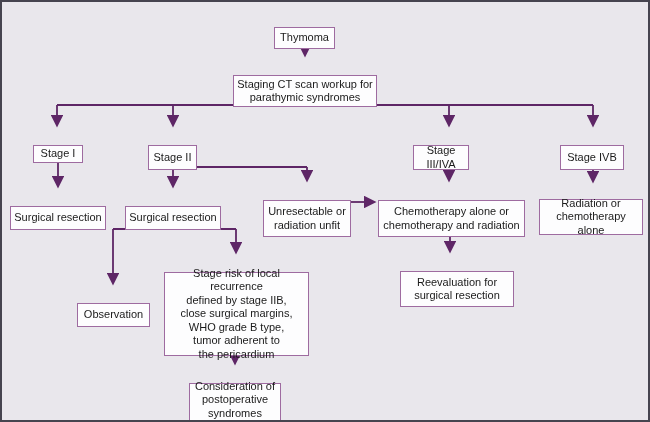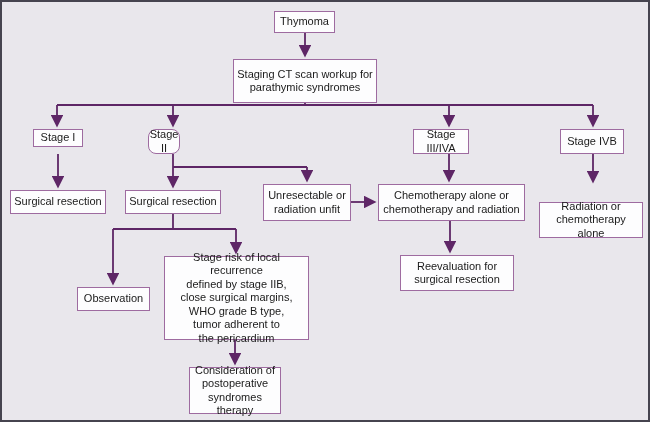--- a/index.html
+++ b/index.html
@@ -38,20 +38,21 @@
     border: 1.4px solid var(--box-border);
     color: var(--text);
     font-size: 11px;
     line-height: 1.22;
     text-align: center;
     white-space: pre-line;
     display: flex;
     align-items: center;
     justify-content: center;
     padding: 8px 2px;
+    margin-top: 16px;
   }
 </style>
 </head>
 <body>
 
 <div class="frame">
 
   <svg class="connectors" viewBox="0 0 650 422" xmlns="http://www.w3.org/2000/svg">
     <defs>
       <marker id="arrow" viewBox="0 0 10 10" refX="8" refY="5" markerWidth="7" markerHeight="7" orient="auto-start-reverse">
@@ -86,42 +87,42 @@
     <path class="edge" d="M171,212 L171,227"></path>
     <path class="edge" d="M111,227 L234,227"></path>
     <path class="edge" d="M111,227 L111,281" marker-end="url(#arrow)"></path>
     <path class="edge" d="M234,227 L234,250" marker-end="url(#arrow)"></path>
 
     <path class="edge" d="M233,338 L233,361" marker-end="url(#arrow)"></path>
   </svg>
 
   <div class="node" style="left:272px; top:9px;  width:61px;  height:22px;">Thymoma</div>
 
-  <div class="node" style="left:231px; top:57px; width:144px; height:44px;">Staging CT scan workup for
+  <div class="node" style="left:231px; top:57px; width:144px; height:32px;">Staging CT scan workup for
 parathymic syndromes</div>
 
   <div class="node" style="left:31px;  top:127px; width:50px; height:16px;">Stage I</div>
 
-  <div class="node" style="left:146px; top:127px; width:32px; height:25px;border-radius:8px;">Stage II</div>
+  <div class="node" style="left:146px; top:127px; width:49px; height:25px;">Stage II</div>
 
   <div class="node" style="left:411px; top:127px; width:56px; height:25px;">Stage III/IVA</div>
 
   <div class="node" style="left:558px; top:127px; width:64px; height:25px;">Stage IVB</div>
 
   <div class="node" style="left:8px;   top:188px; width:96px; height:24px;">Surgical resection</div>
 
   <div class="node" style="left:123px; top:188px; width:96px; height:24px;">Surgical resection</div>
 
   <div class="node" style="left:261px; top:182px; width:88px; height:37px;">Unresectable or
 radiation unfit</div>
 
   <div class="node" style="left:376px; top:182px; width:147px; height:37px;">Chemotherapy alone or
 chemotherapy and radiation</div>
 
-  <div class="node" style="left:537px; top:200px; width:104px; height:36px;">Radiation or
+  <div class="node" style="left:537px; top:181px; width:104px; height:36px;">Radiation or
 chemotherapy alone</div>
 
   <div class="node" style="left:398px; top:253px; width:114px; height:36px;">Reevaluation for
 surgical resection</div>
 
   <div class="node" style="left:75px;  top:285px; width:73px; height:24px;">Observation</div>
 
   <div class="node" style="left:162px; top:254px; width:145px; height:84px;">Stage risk of local recurrence
 defined by stage IIB,
 close surgical margins,

